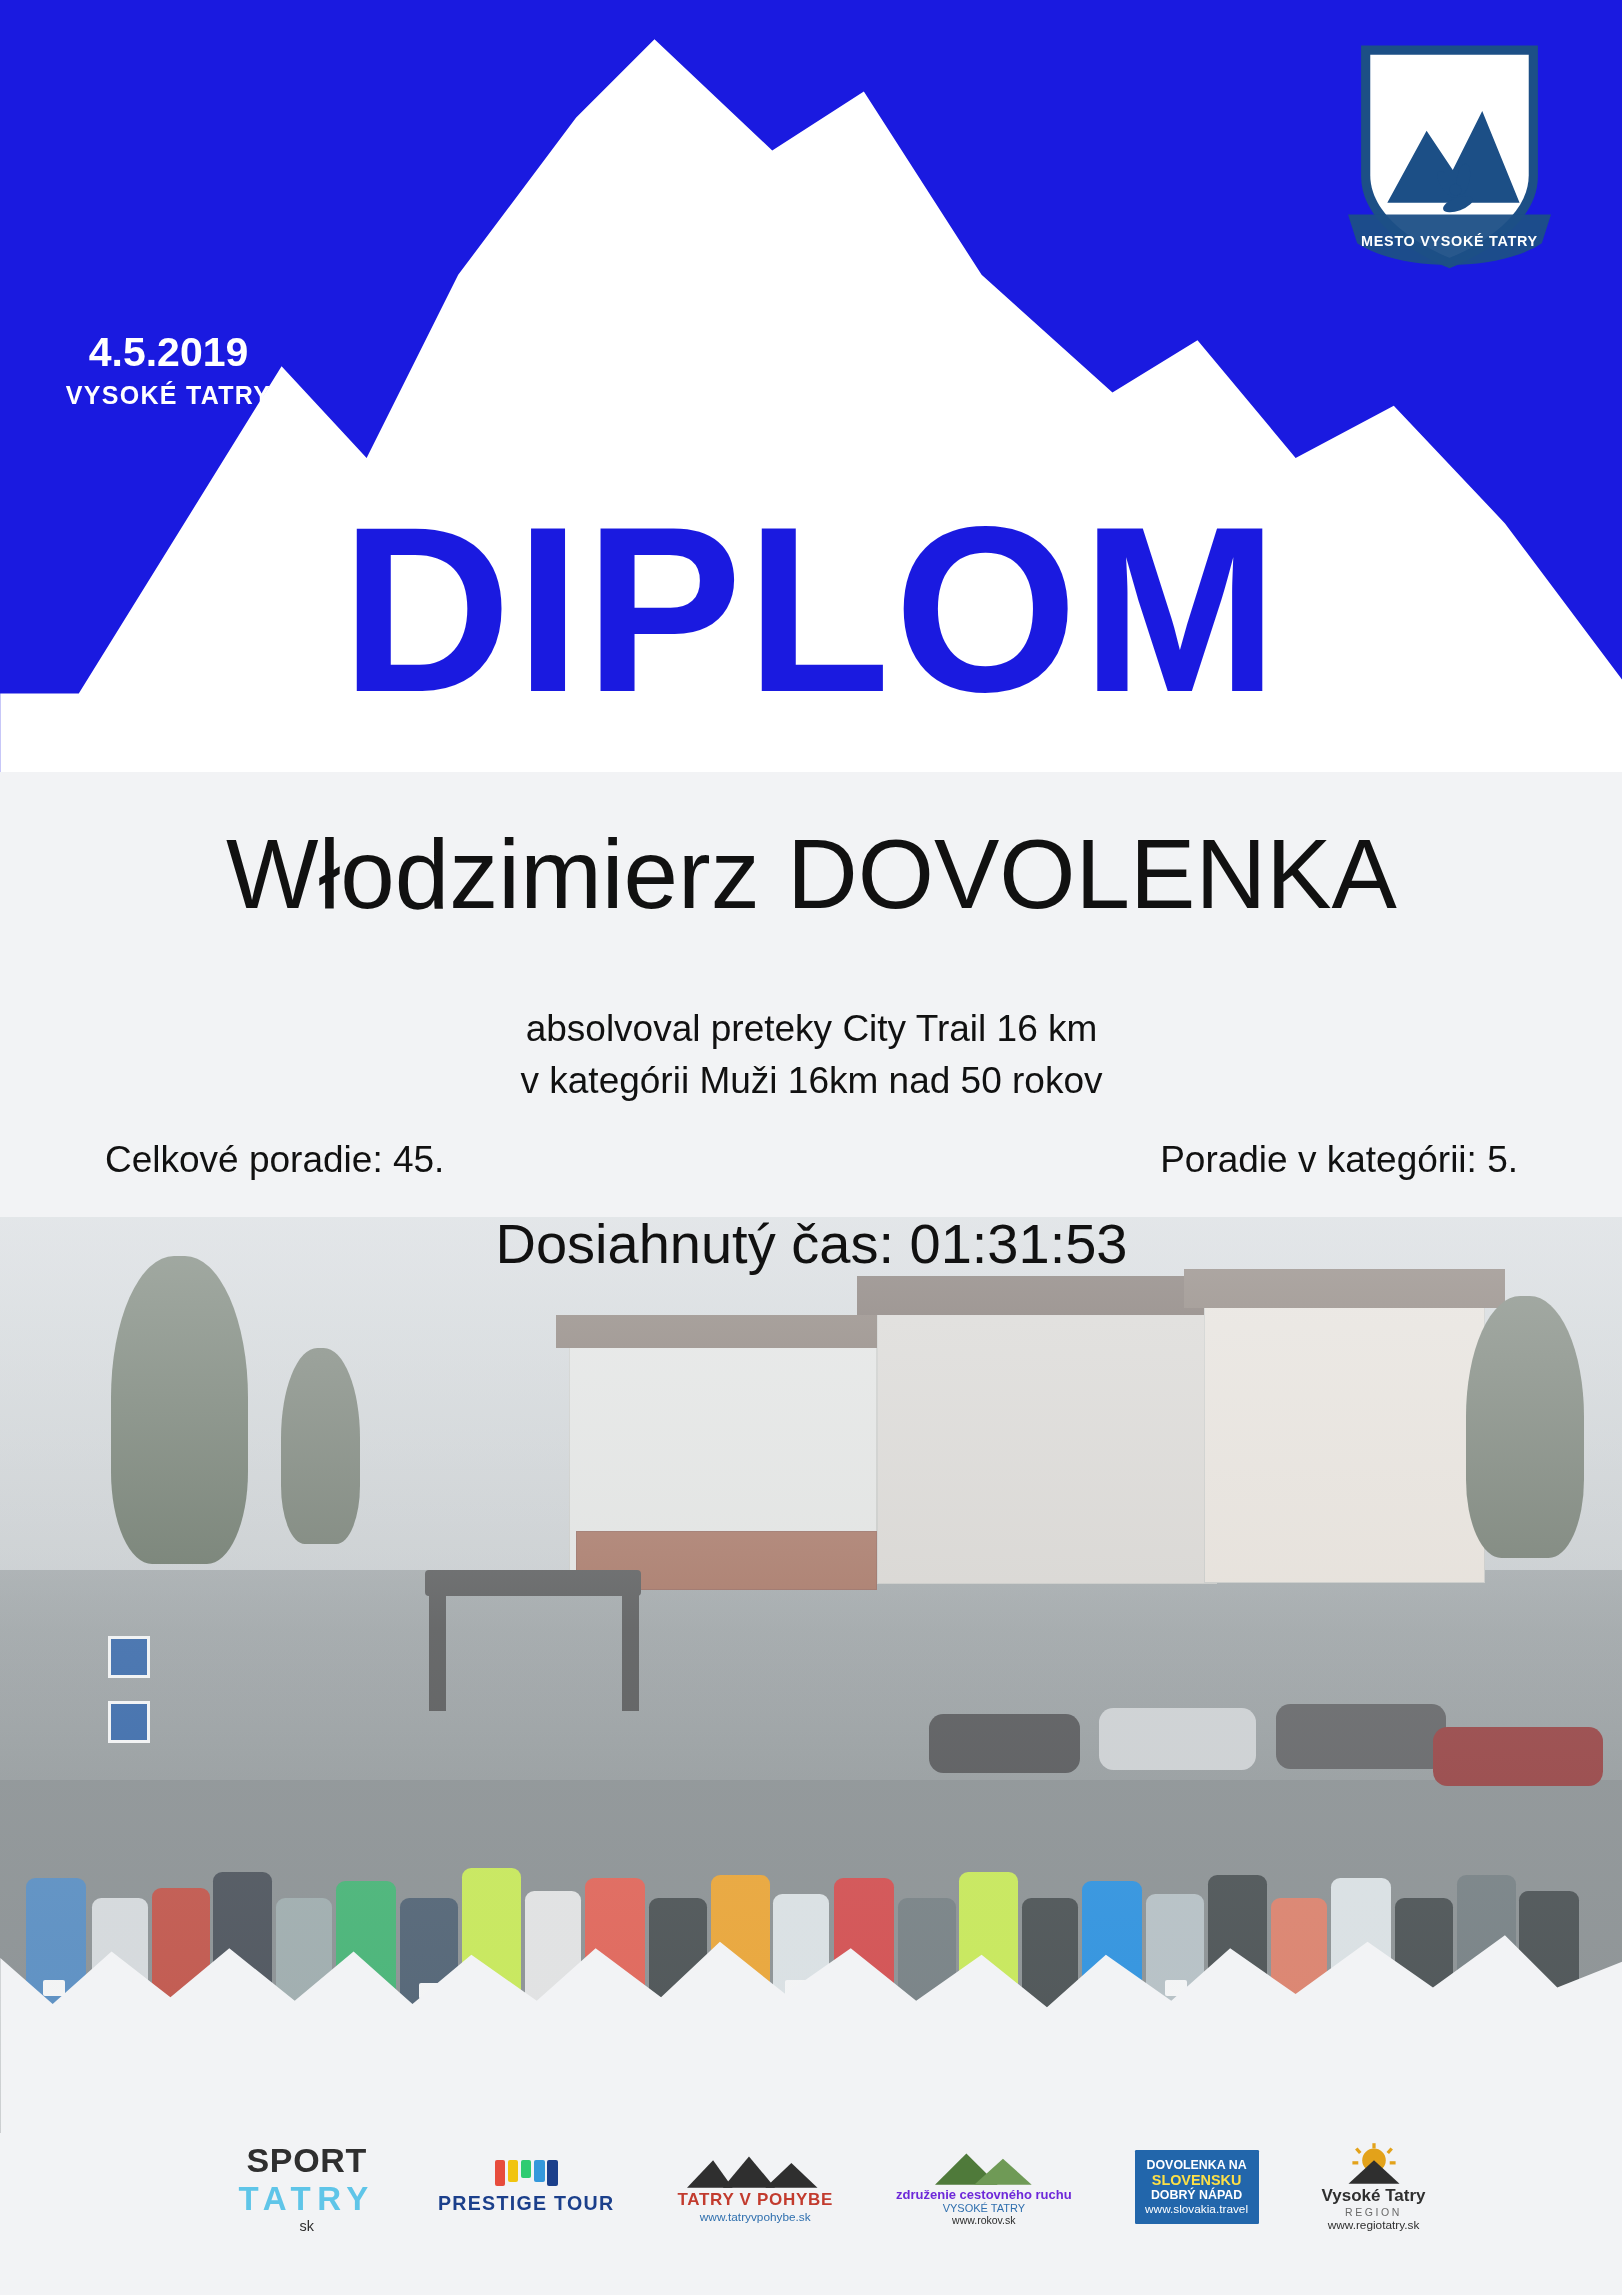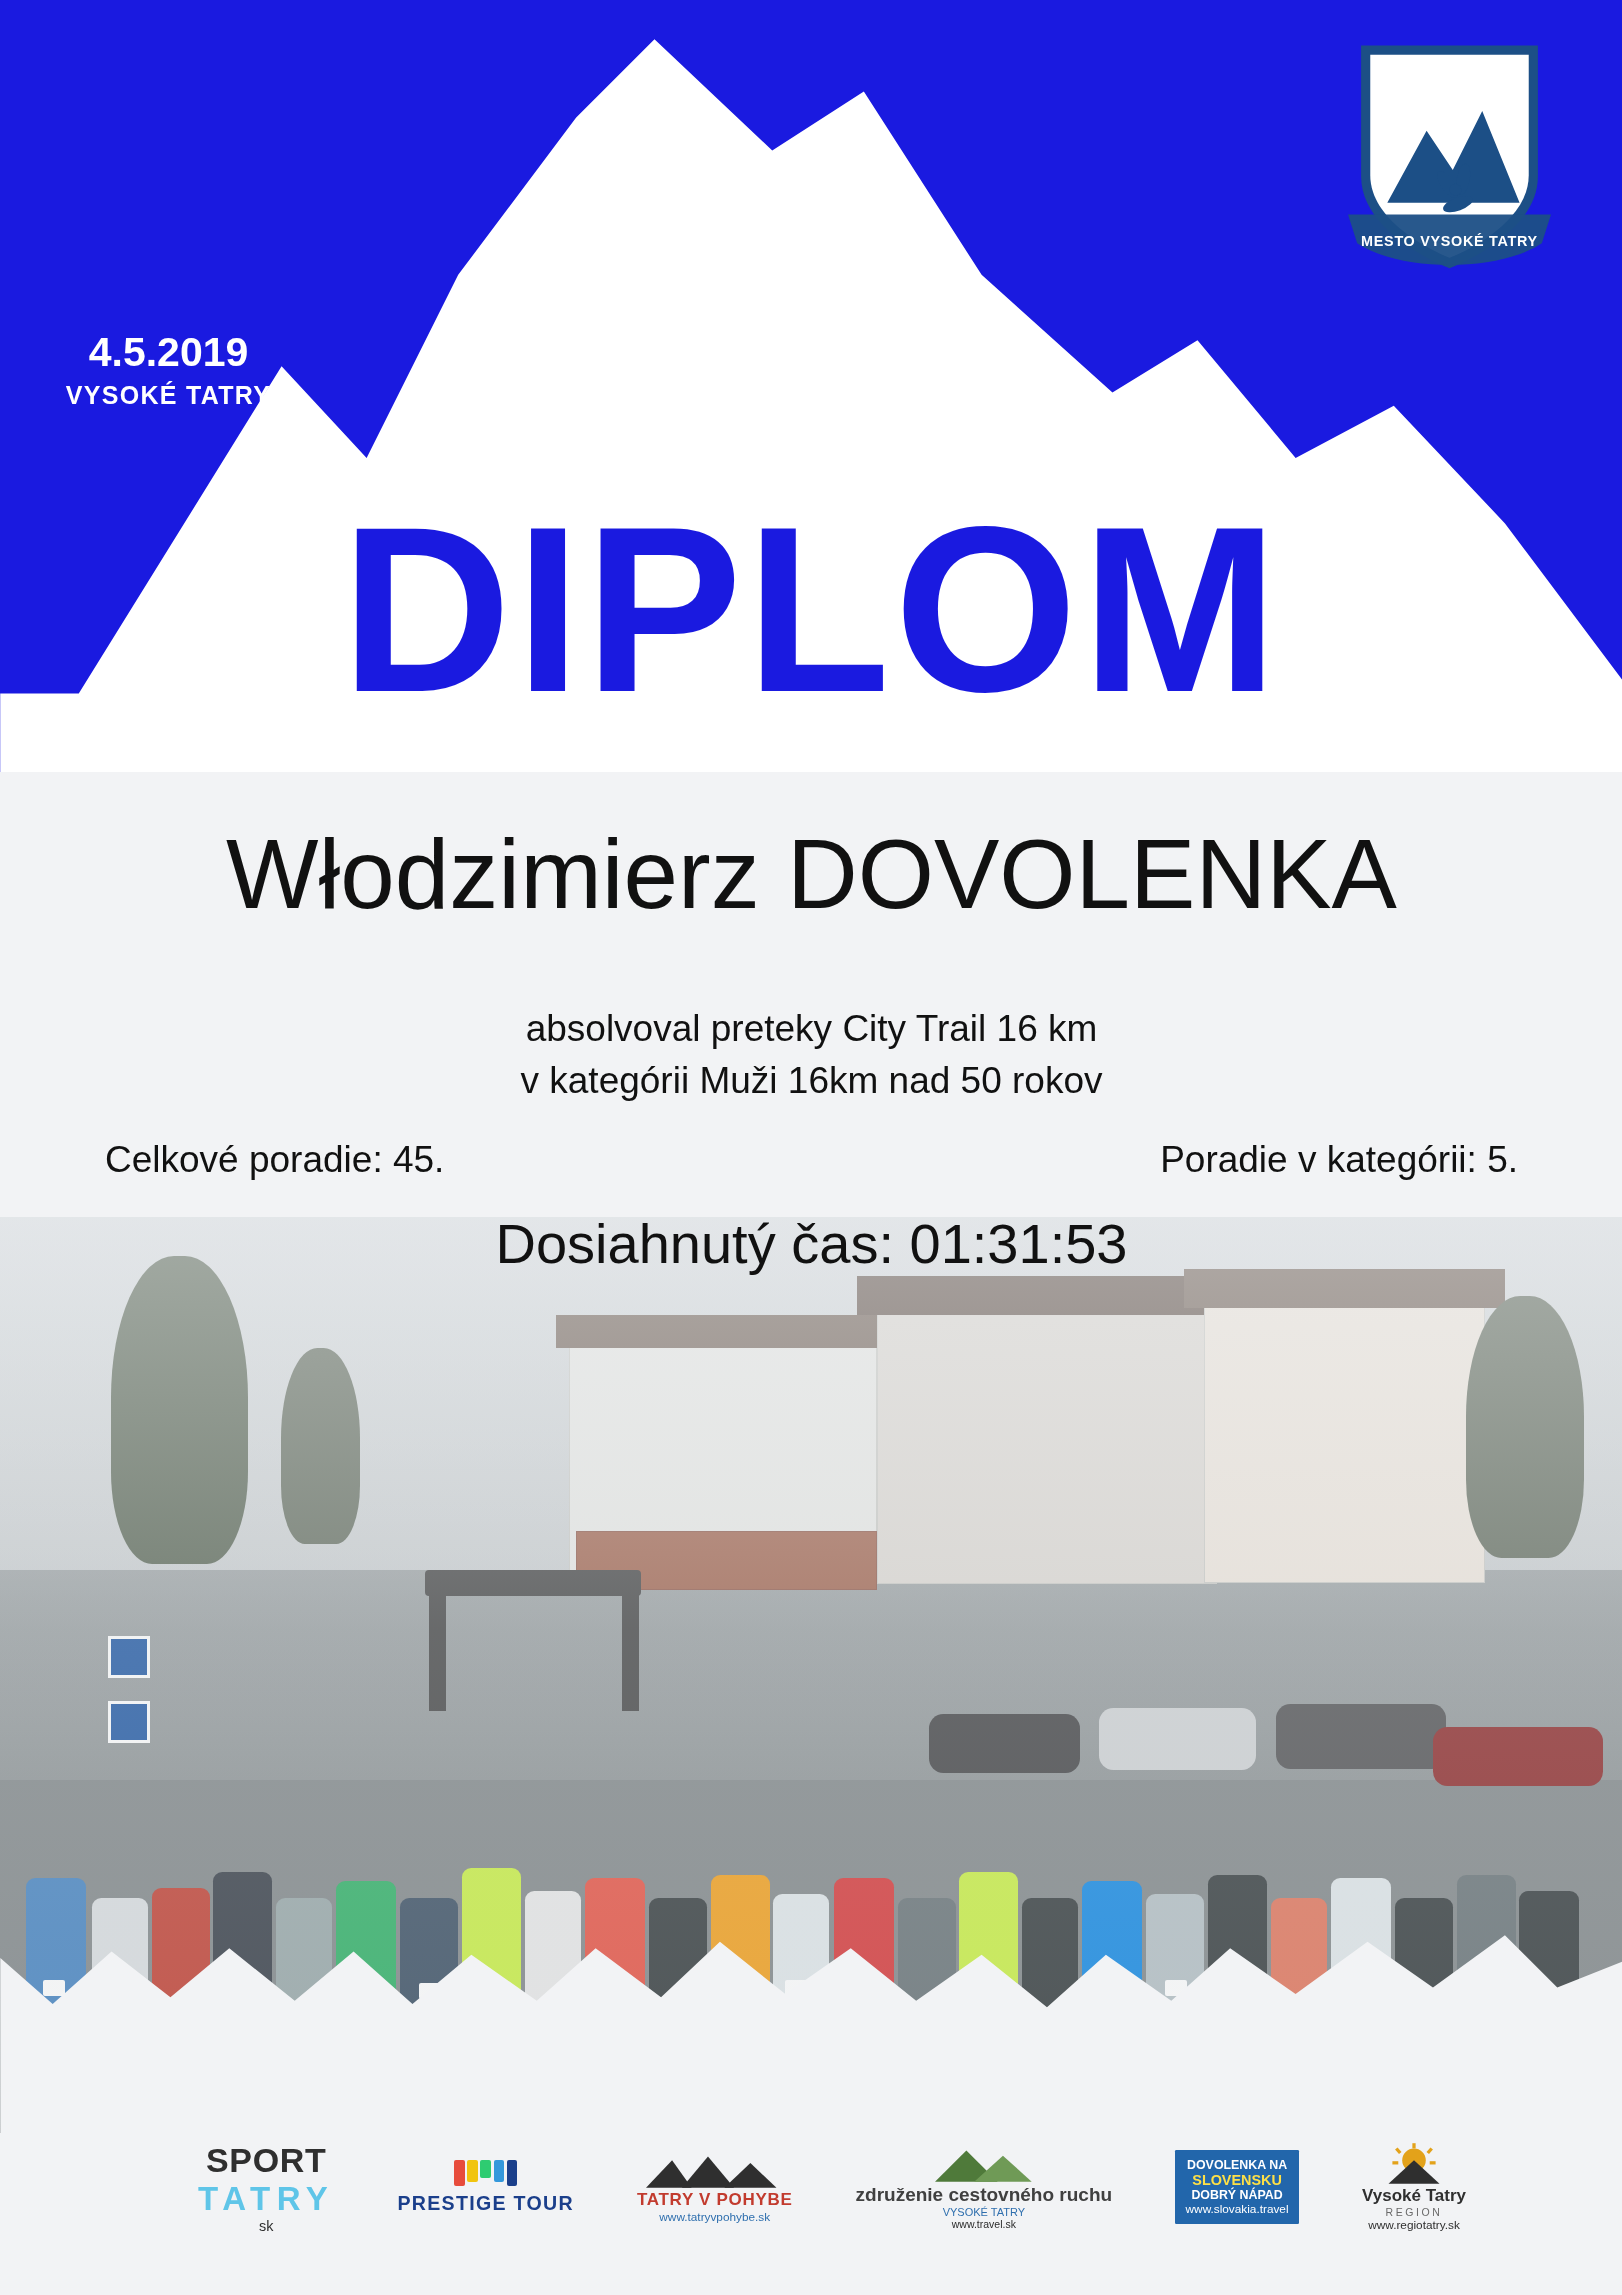--- a/index.html
+++ b/index.html
@@ -228,21 +228,21 @@
   .sp1 .l2 { font-size: 33px; font-weight: bold; color: #5fc5e8; letter-spacing: 6.5px; }
   .sp1 .l3 { font-size: 14.4px; color: #2f2f2f; }
 
   .sp2 .bars { display: flex; gap: 2.6px; justify-content: center; height: 26px; }
   .sp2 .bars i { display: block; width: 10.5px; border-radius: 2px; }
   .sp2 .l1 { font-size: 19.6px; font-weight: bold; color: #1b3f8b; letter-spacing: 1.3px; margin-top: 6px;}
 
   .sp3 .l1 { font-size: 17px; font-weight: bold; color: #c23b2e; letter-spacing: 0.7px; }
   .sp3 .l2 { font-size: 11.8px; color: #2f6fae; text-align: center; }
 
-  .sp4 .l1 { font-size: 19px; font-weight: bold; color: #404040; }
+  .sp4 .l1 { font-size: 13px; font-weight: bold; color: #6d28d9; }
   .sp4 .l2 { font-size: 11px; color: #2f6fae; }
 
   .sp5 { background: #2266ab; padding: 7.9px 10.5px; border-radius: 1.3px; }
   .sp5 .l1 { font-size: 12.4px; font-weight: bold; color: #ffffff; }
   .sp5 .l2 { font-size: 14.4px; font-weight: bold; color: #fde047; }
   .sp5 .l3 { font-size: 11.8px; color: #ffffff; }
 
   .sp6 .l1 { font-size: 17px; font-weight: bold; color: #2f2f2f; }
   .sp6 .l2 { font-size: 10.5px; letter-spacing: 2.6px; color: #6a6a6a; }
   .sp6 .l3 { font-size: 11.8px; color: #2f2f2f; }
@@ -392,21 +392,21 @@
       <div class="l2">www.tatryvpohybe.sk</div>
     </div>
 
     <div class="sponsor sp4">
       <svg width="98" height="37" viewBox="0 0 150 56">
         <polygon fill="#4f7a3a" points="0,56 48,8 96,56"></polygon>
         <polygon fill="#6f9a56" points="60,56 104,16 148,56"></polygon>
       </svg>
       <div class="l1">združenie cestovného ruchu</div>
       <div class="l2">VYSOKÉ TATRY</div>
-      <div class="l3">www.travel.sk</div>
+      <div class="l3">www.rokov.sk</div>
     </div>
 
     <div class="sponsor sp5">
       <div class="l1">DOVOLENKA NA</div>
       <div class="l2">SLOVENSKU</div>
       <div class="l1">DOBRÝ NÁPAD</div>
       <div class="l3">www.slovakia.travel</div>
     </div>
 
     <div class="sponsor sp6">

